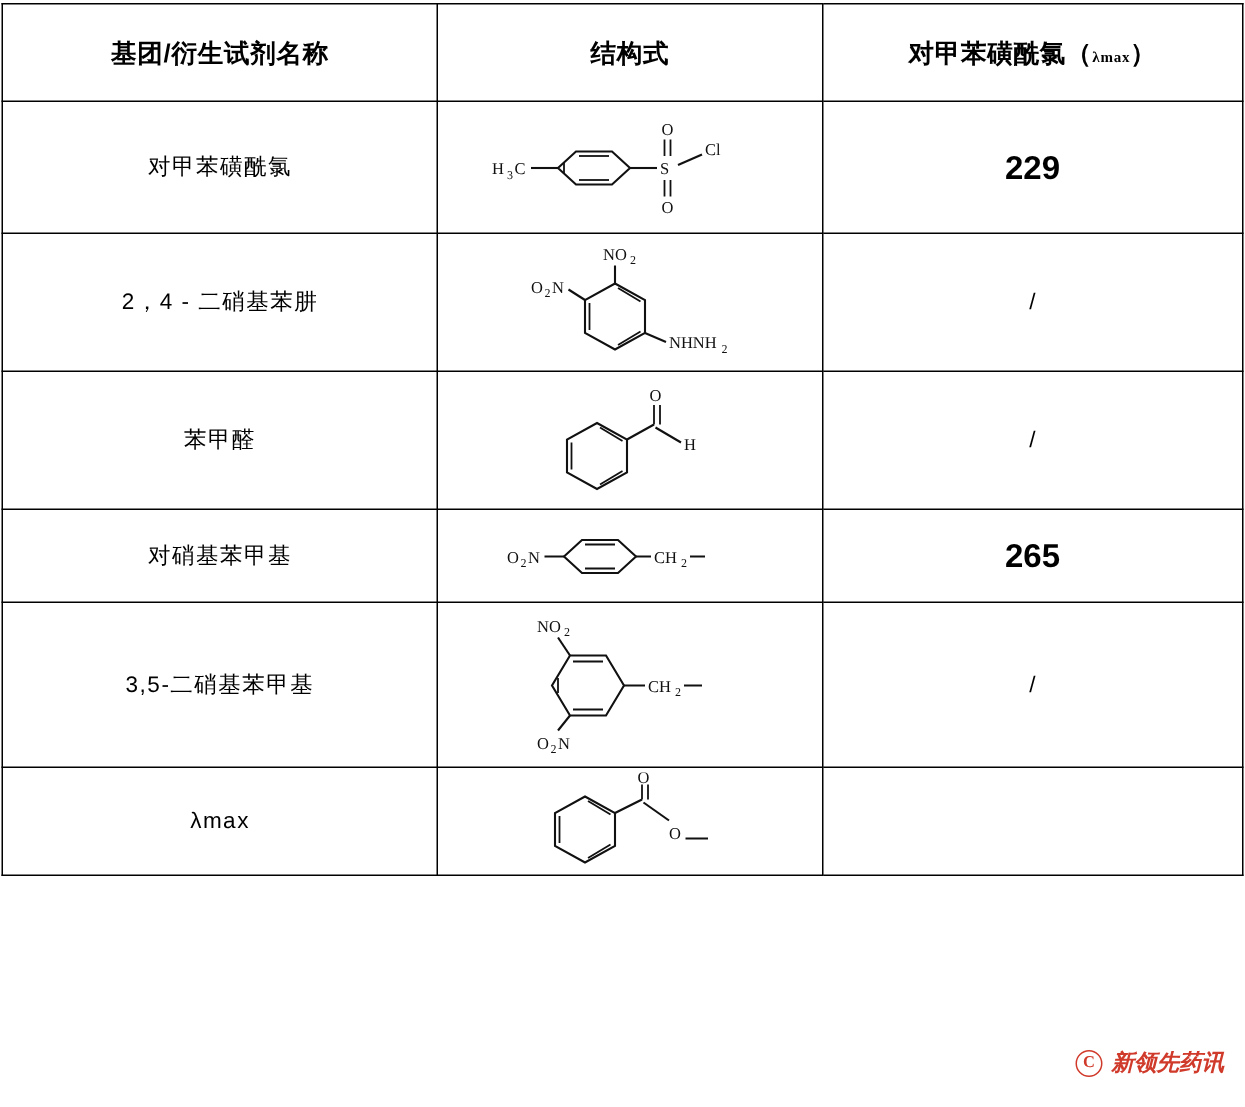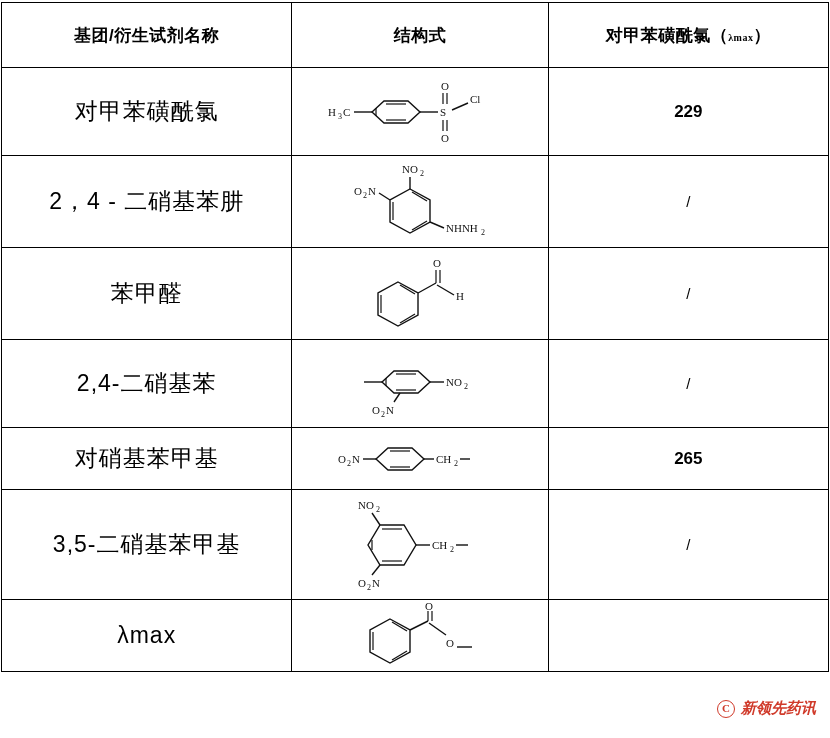--- a/index.html
+++ b/index.html
@@ -41,26 +41,26 @@
     font-size: 17px;
     font-weight: bold;
     letter-spacing: 0.5px;
   }
   .hdr-sub {
     font-size: 10px;
     font-weight: bold;
     font-family: Liberation Serif, serif;
   }
   .name-cell {
-    font-size: 23px;
+    font-size: 15px;
     letter-spacing: 1px;
     padding: 0 6px;
   }
   .value-cell {
-    font-size: 17px;
+    font-size: 22px;
     font-weight: bold;
   }
   .value-slash {
     font-size: 15px;
     font-weight: normal;
   }
   .struct-cell {
     padding: 4px 0;
   }
   .struct-wrap {
@@ -205,46 +205,20 @@
               <line class="bond-thin" x1="120" y1="31" x2="120" y2="18"></line>
               <text class="atom" x="113" y="15">O</text>
               <line class="bond" x1="117" y1="33" x2="134" y2="43"></line>
               <text class="atom" x="136" y="48">H</text>
             </svg>
           </div>
         </td>
         <td class="value-cell value-slash">/</td>
       </tr>
 
-      <tr style="height:88px;">
-        <td class="name-cell">2,4-二硝基苯</td>
-        <td class="struct-cell">
-          <div class="struct-wrap">
-            <svg width="200" height="80" viewBox="0 0 200 80">
-
-              <line class="bond" x1="44" y1="38" x2="62" y2="38"></line>
-
-              <polygon class="bond" points="62,38 74,27 98,27 110,38 98,49 74,49"></polygon>
-              <line class="bond-thin" x1="76" y1="30" x2="96" y2="30"></line>
-              <line class="bond-thin" x1="76" y1="46" x2="96" y2="46"></line>
-              <line class="bond-thin" x1="66" y1="34" x2="66" y2="42"></line>
-
-              <line class="bond" x1="110" y1="38" x2="124" y2="38"></line>
-              <text class="atom" x="126" y="42">NO</text>
-              <text class="atom-sm" x="144" y="45">2</text>
-
-              <line class="bond" x1="80" y1="49" x2="74" y2="58"></line>
-              <text class="atom" x="52" y="70">O</text>
-              <text class="atom-sm" x="61" y="73">2</text>
-              <text class="atom" x="66" y="70">N</text>
-            </svg>
-          </div>
-        </td>
-        <td class="value-cell value-slash">/</td>
-      </tr>
 
 
       <tr style="height:62px;">
         <td class="name-cell">对硝基苯甲基</td>
         <td class="struct-cell">
           <div class="struct-wrap">
             <svg width="200" height="52" viewBox="0 0 200 52">
               <text class="atom" x="18" y="30">O</text>
               <text class="atom-sm" x="27" y="33">2</text>
               <text class="atom" x="32" y="30">N</text>

